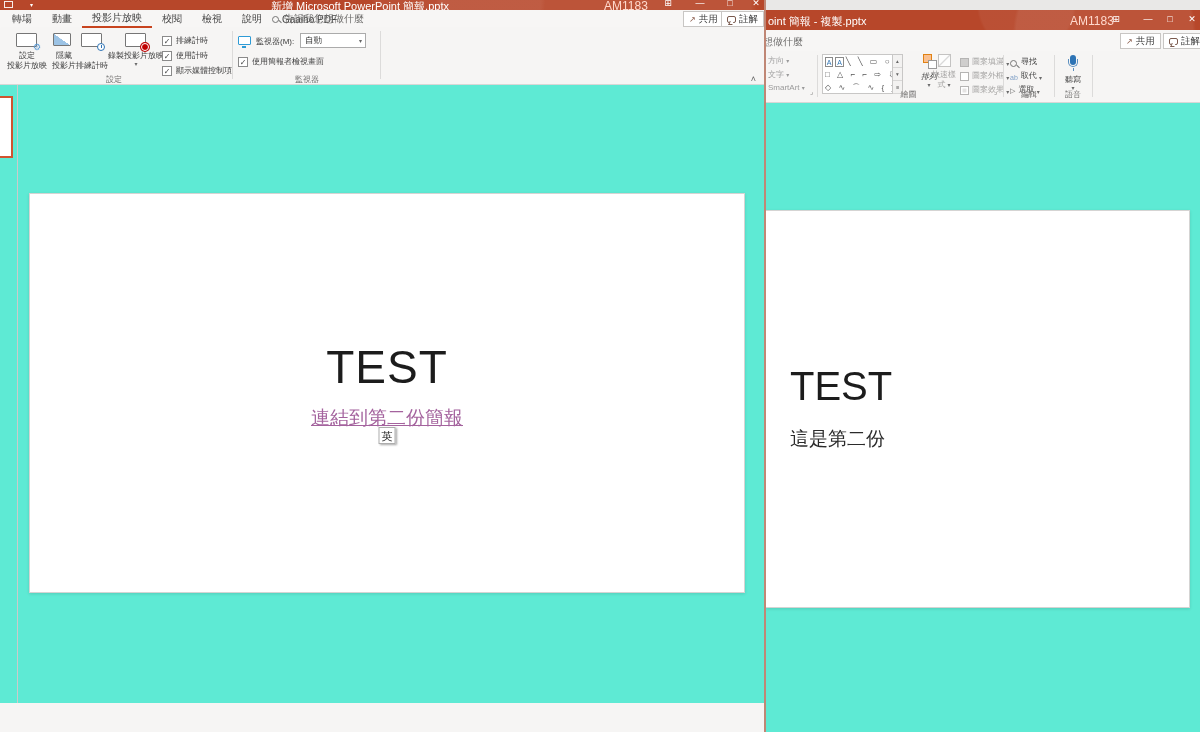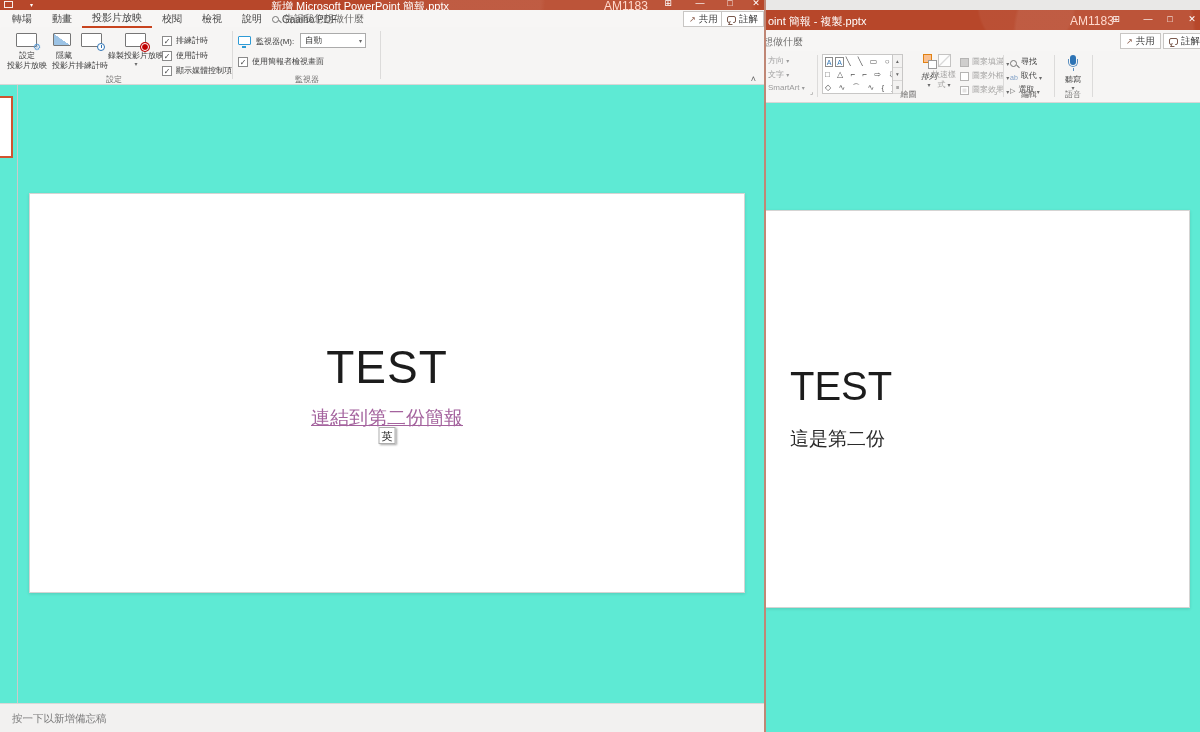--- a/index.html
+++ b/index.html
@@ -236,23 +236,20 @@
       <div class="thumbpane">
         <div class="thumb1"></div>
       </div>
       <div class="slide" style="left:29px; top:108px; width:716px; height:400px;">
         <div class="slide-title" style="top:150px;">TEST</div>
         <div class="slide-link" style="top:211px;">連結到第二份簡報</div>
         <div class="ime" style="top:233px;">英</div>
       </div>
     </div>
 
-    <div class="notes">
-      <span>按一下以新增備忘稿</span>
-    </div>
   </div>
 
   <div id="right-win" class="win">
 
     <div class="titlebar">
       <span class="tb-title" style="left:2px; top:4px;">oint 簡報 - 複製.pptx</span>
       <span class="tb-account" style="left:304px; top:4px;">AM1183</span>
       <span class="winbtn" style="left:342px; top:4px;">⊞</span>
       <span class="winbtn" style="left:374px; top:4px;">—</span>
       <span class="winbtn" style="left:396px; top:4px;">□</span>

